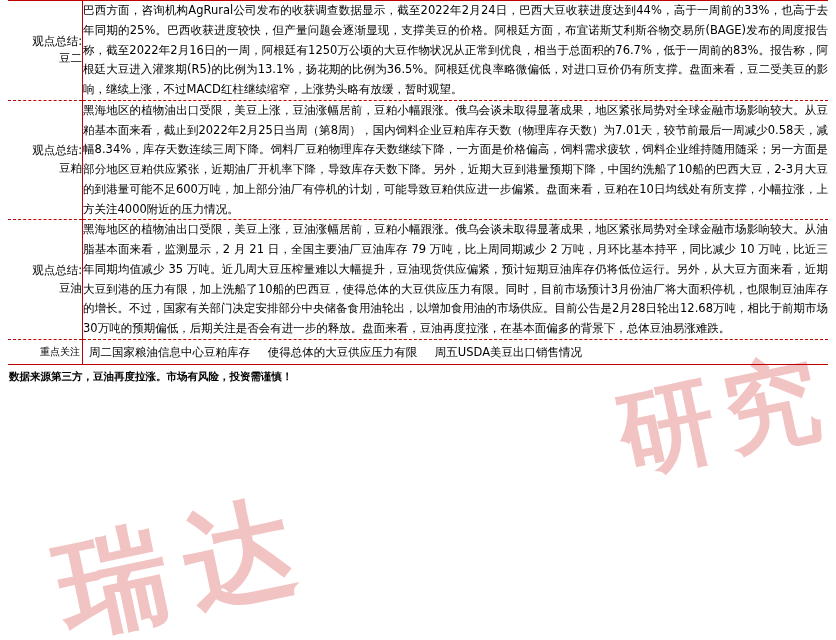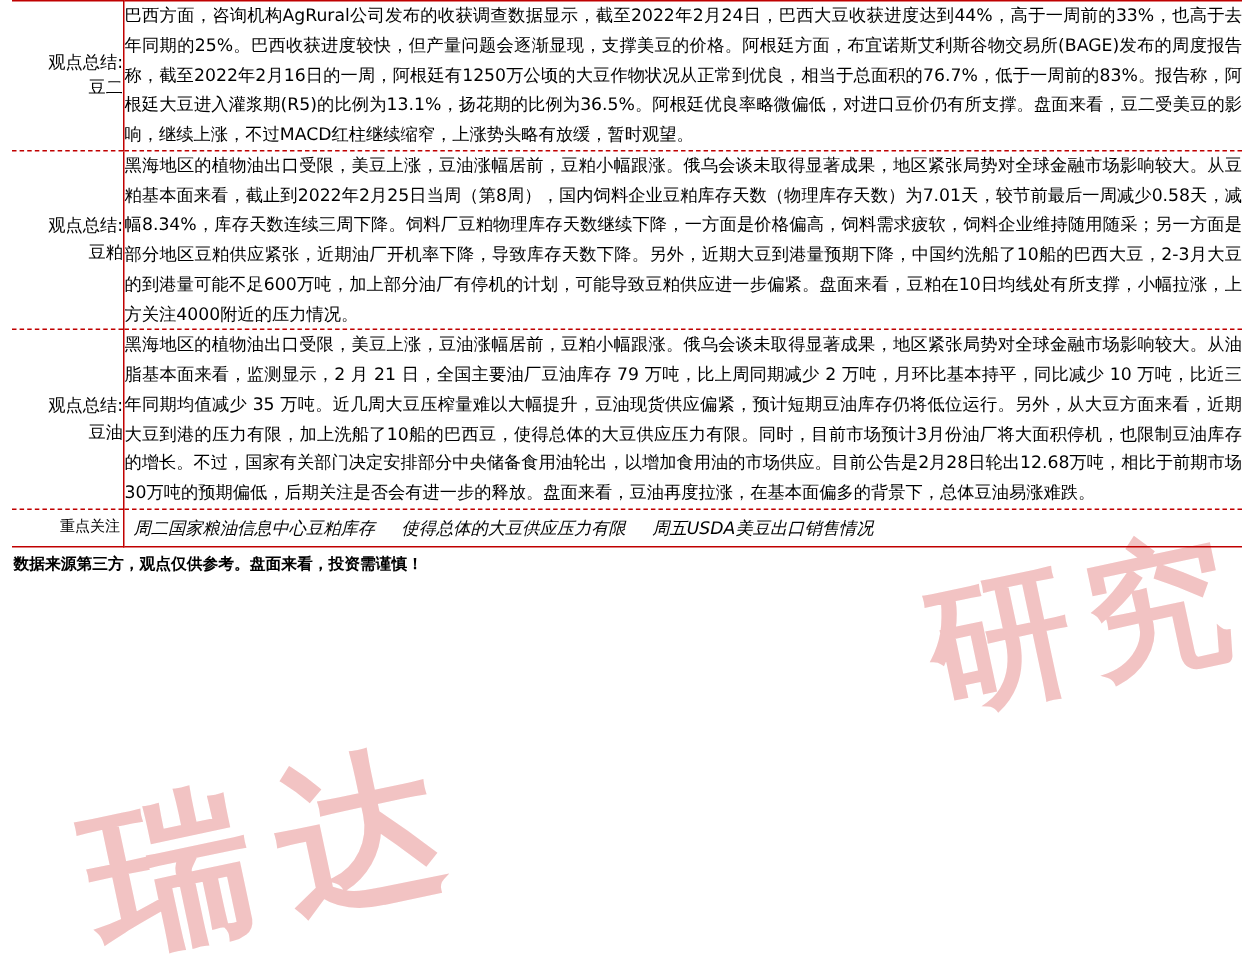--- a/index.html
+++ b/index.html
@@ -96,21 +96,21 @@
   }
   .focus-row .body-cell {
     border-top: 1px dashed #c00000;
     border-bottom: 1px solid #c00000;
     font-size: 11.5px;
     line-height: 1.6;
     padding: 3px 6px;
     white-space: nowrap;
     overflow: hidden;
   }
-  .focus-item { margin-right: 14px; font-style: italic; }
+  .focus-item { margin-right: 14px; }
 
   .footnote {
     margin: 4px 0 0 9px;
     font-size: 10.5px;
     font-weight: bold;
     color: #000;
     line-height: 1.4;
   }
 </style>
 </head>
@@ -146,14 +146,14 @@
       <tr class="focus-row">
         <td class="label-cell">重点关注</td>
         <td class="body-cell">
           <span class="focus-item">周二国家粮油信息中心豆粕库存</span>
           <span class="focus-item">使得总体的大豆供应压力有限</span>
           <span class="focus-item">周五USDA美豆出口销售情况</span>
         </td>
       </tr>
     </tbody>
   </table>
-  <div class="footnote">数据来源第三方，观点仅供参考。盘面来看，投资需谨慎！</div>
+  <div class="footnote">数据来源第三方，豆油再度拉涨。市场有风险，投资需谨慎！</div>
 </div>
 
 </body></html>

